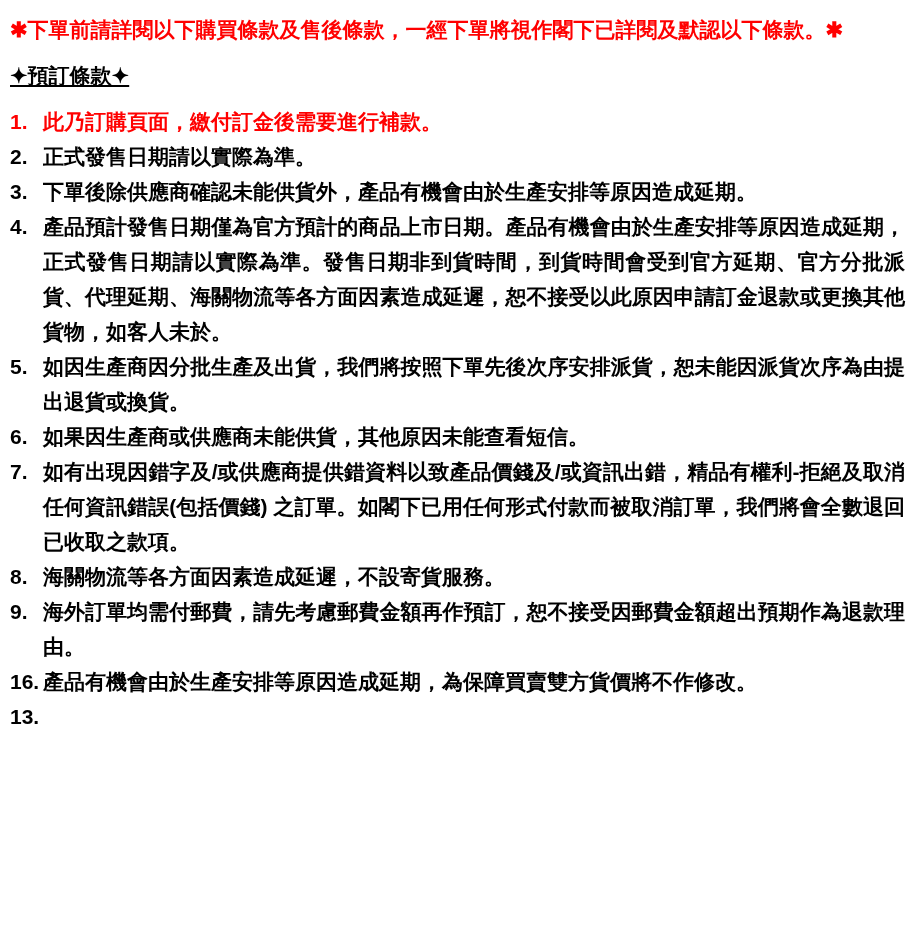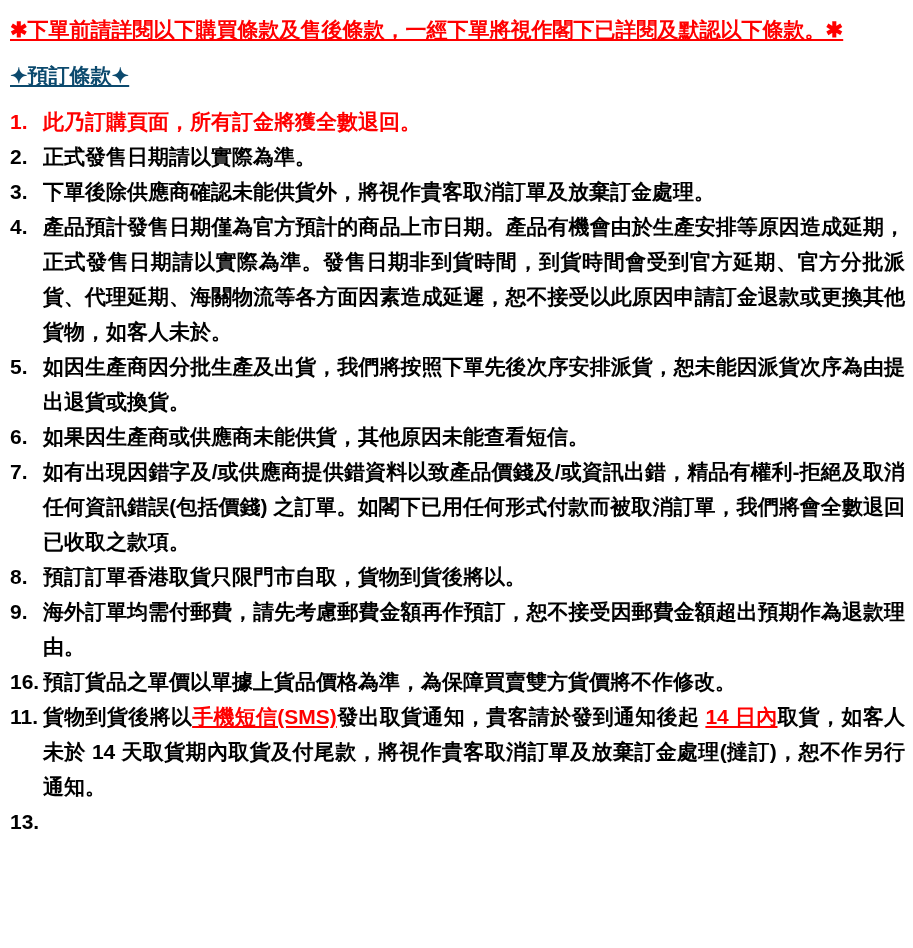--- a/index.html
+++ b/index.html
@@ -17,26 +17,25 @@
   }
   .page {
     box-sizing: border-box;
     width: 913px;
     padding: 12px 8px 0 10px;
     font-size: 21px;
     line-height: 35px;
   }
   .doc-header {
     color: #ff0000;
-    text-decoration: underline;
     margin-bottom: 11px;
     white-space: nowrap;
   }
   .section-title {
-    color: #0c4a6e;
+    color: #000000;
     text-decoration: underline;
     margin-bottom: 11px;
     display: inline-block;
   }
   .section-title-row { margin-bottom: 0; }
   .terms-list {
     margin: 0;
     padding: 0;
     list-style: none;
   }
@@ -65,60 +64,56 @@
 <div class="page">
   <div class="doc-header">✱下單前請詳閱以下購買條款及售後條款，一經下單將視作閣下已詳閱及默認以下條款。✱</div>
 
   <div class="section-title-row">
     <span class="section-title">✦預訂條款✦</span>
   </div>
 
   <div class="terms-list" id="terms-list">
       <div class="term-item red">
         <span class="term-num">1.</span>
-        <span class="term-text"><span>此乃訂購頁面，所有訂金將獲全數退回。</span></span>
+        <span class="term-text"><span>此乃訂購頁面，繳付訂金後需要進行補款。</span></span>
       </div>
       <div class="term-item">
         <span class="term-num">2.</span>
         <span class="term-text"><span>正式發售日期請以實際為準。</span></span>
       </div>
       <div class="term-item">
         <span class="term-num">3.</span>
-        <span class="term-text"><span>下單後除供應商確認未能供貨外，將視作貴客取消訂單及放棄訂金處理。</span></span>
+        <span class="term-text"><span>下單後除供應商確認未能供貨外，產品有機會由於生產安排等原因造成延期。</span></span>
       </div>
       <div class="term-item">
         <span class="term-num">4.</span>
         <span class="term-text"><span>產品預計發售日期僅為官方預計的商品上市日期。產品有機會由於生產安排等原因造成延期，正式發售日期請以實際為準。發售日期非到貨時間，到貨時間會受到官方延期、官方分批派貨、代理延期、海關物流等各方面因素造成延遲，恕不接受以此原因申請訂金退款或更換其他貨物，如客人未於。</span></span>
       </div>
       <div class="term-item">
         <span class="term-num">5.</span>
         <span class="term-text"><span>如因生產商因分批生產及出貨，我們將按照下單先後次序安排派貨，恕未能因派貨次序為由提出退貨或換貨。</span></span>
       </div>
       <div class="term-item">
         <span class="term-num">6.</span>
         <span class="term-text"><span>如果因生產商或供應商未能供貨，其他原因未能查看短信。</span></span>
       </div>
       <div class="term-item">
         <span class="term-num">7.</span>
         <span class="term-text"><span>如有出現因錯字及/或供應商提供錯資料以致產品價錢及/或資訊出錯，精品有權利-拒絕及取消任何資訊錯誤(包括價錢) 之訂單。如閣下已用任何形式付款而被取消訂單，我們將會全數退回已收取之款項。</span></span>
       </div>
       <div class="term-item">
         <span class="term-num">8.</span>
-        <span class="term-text"><span>預訂訂單香港取貨只限門市自取，貨物到貨後將以。</span></span>
+        <span class="term-text"><span>海關物流等各方面因素造成延遲，不設寄貨服務。</span></span>
       </div>
       <div class="term-item">
         <span class="term-num">9.</span>
         <span class="term-text"><span>海外訂單均需付郵費，請先考慮郵費金額再作預訂，恕不接受因郵費金額超出預期作為退款理由。</span></span>
       </div>
       <div class="term-item">
         <span class="term-num">16.</span>
-        <span class="term-text"><span>預訂貨品之單價以單據上貨品價格為準，為保障買賣雙方貨價將不作修改。</span></span>
-      </div>
-      <div class="term-item">
-        <span class="term-num">11.</span>
-        <span class="term-text"><span>貨物到貨後將以</span><a class="red-underline">手機短信(SMS)</a><span>發出取貨通知，貴客請於發到通知後起 </span><a class="red-underline">14 日內</a><span>取貨，如客人未於 14 天取貨期內取貨及付尾款，將視作貴客取消訂單及放棄訂金處理(撻訂)，恕不作另行通知。</span></span>
+        <span class="term-text"><span>產品有機會由於生產安排等原因造成延期，為保障買賣雙方貨價將不作修改。</span></span>
       </div>
       <div class="term-item">
         <span class="term-num">13.</span>
         <span class="term-text"></span>
       </div>
     </div>
 </div>
 
 </body></html>

